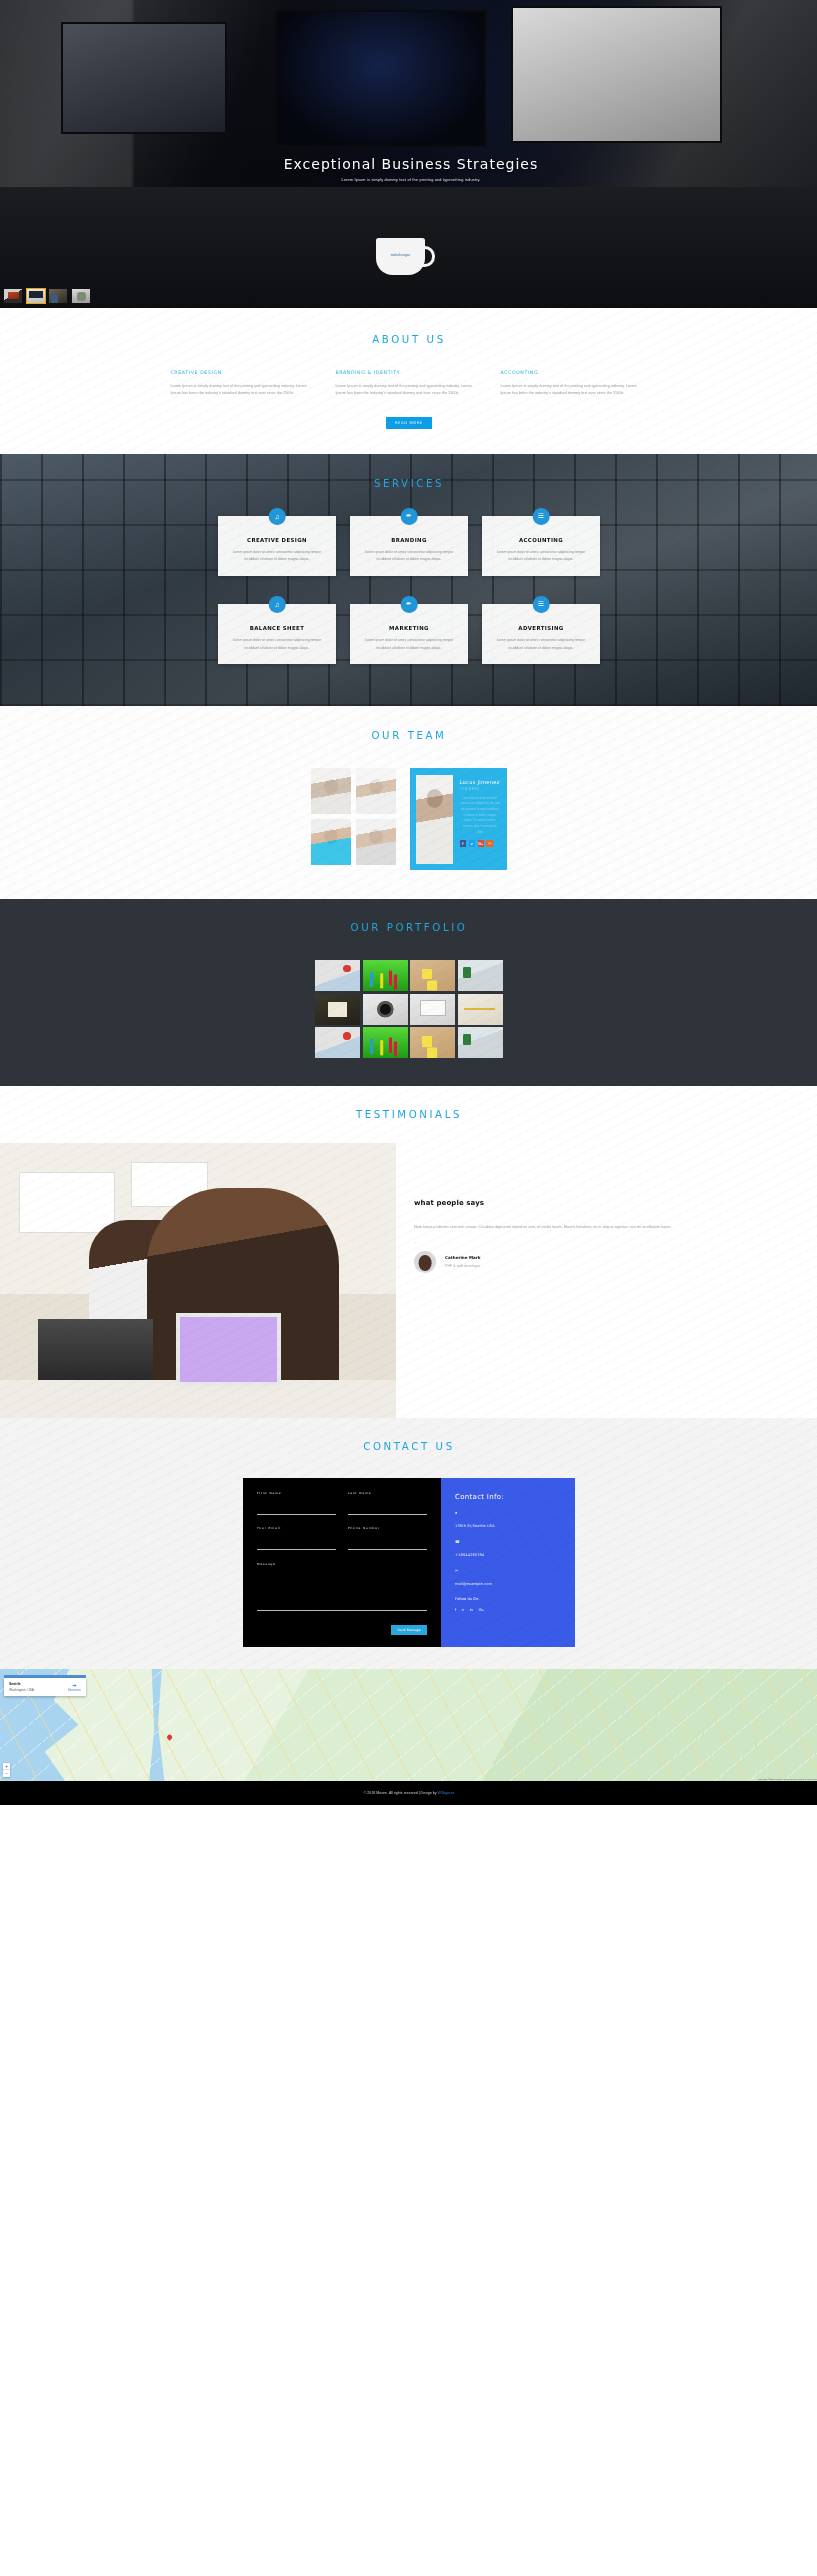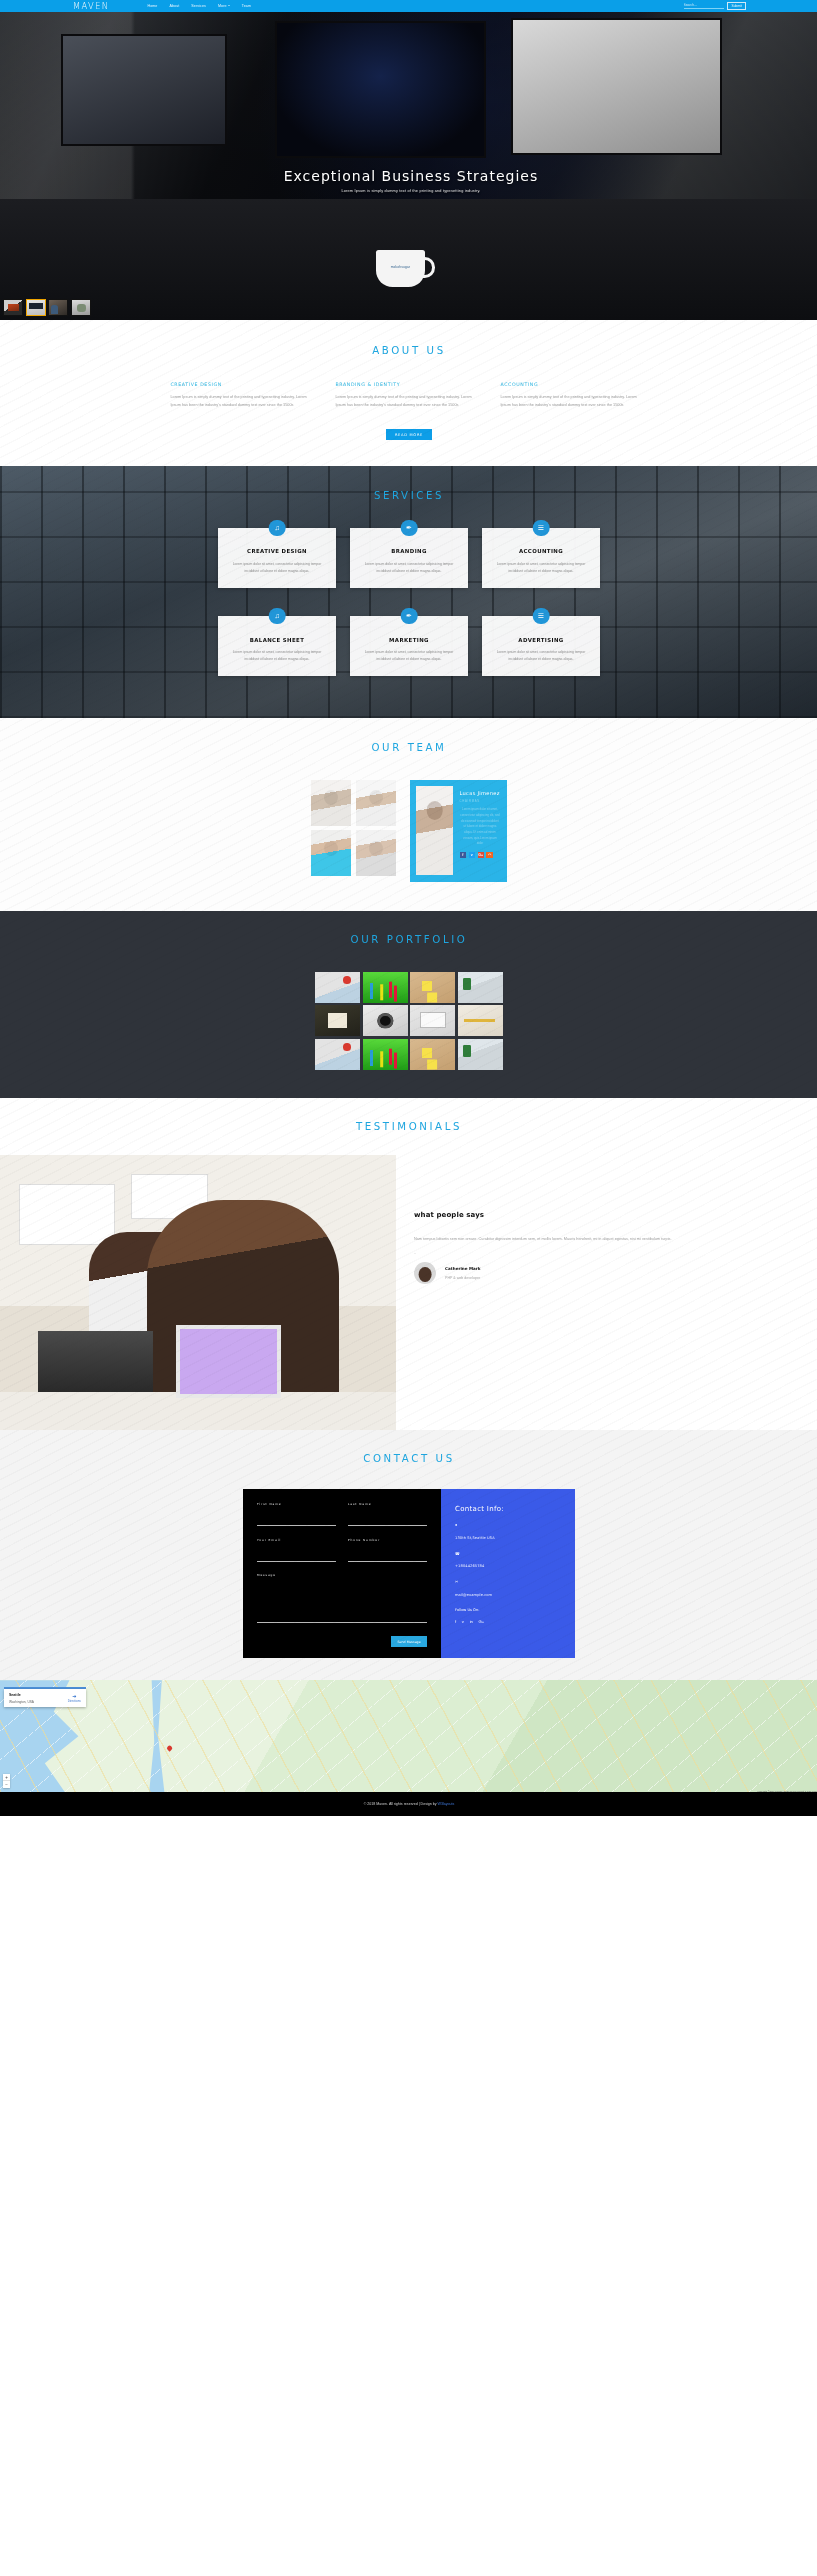--- a/index.html
+++ b/index.html
@@ -267,34 +267,20 @@
   
   .footer { background:#000; height:24px; display:flex; align-items:center; justify-content:center;}
   .footer-txt { color:#cfcfcf; font-size:3.6px; }
   .footer-txt a { color:#3f76d6; text-decoration:none; }
 </style>
 </head>
 <body>
 
 <div class="page">
 
-  <div class="header">
-    <div class="logo">MAVEN</div>
-    <div class="nav">
-      <a href="#">Home</a>
-      <a href="#">About</a>
-      <a href="#">Services</a>
-      <a href="#"><span>More</span><i class="caret"></i></a>
-      <a href="#">Team</a>
-    </div>
-    <div class="search">
-      <input class="search-input" placeholder="Search..." style="">
-      <button class="search-btn">Submit</button>
-    </div>
-  </div>
 
   <div class="hero">
     <div class="hero-bg"></div>
     <div class="hero-monitor m1"></div>
     <div class="hero-monitor m2"></div>
     <div class="hero-monitor m3"></div>
     <div class="hero-desk"></div>
     <div class="cup">
       <span class="cup-label">mokohsugar</span>
     </div>

